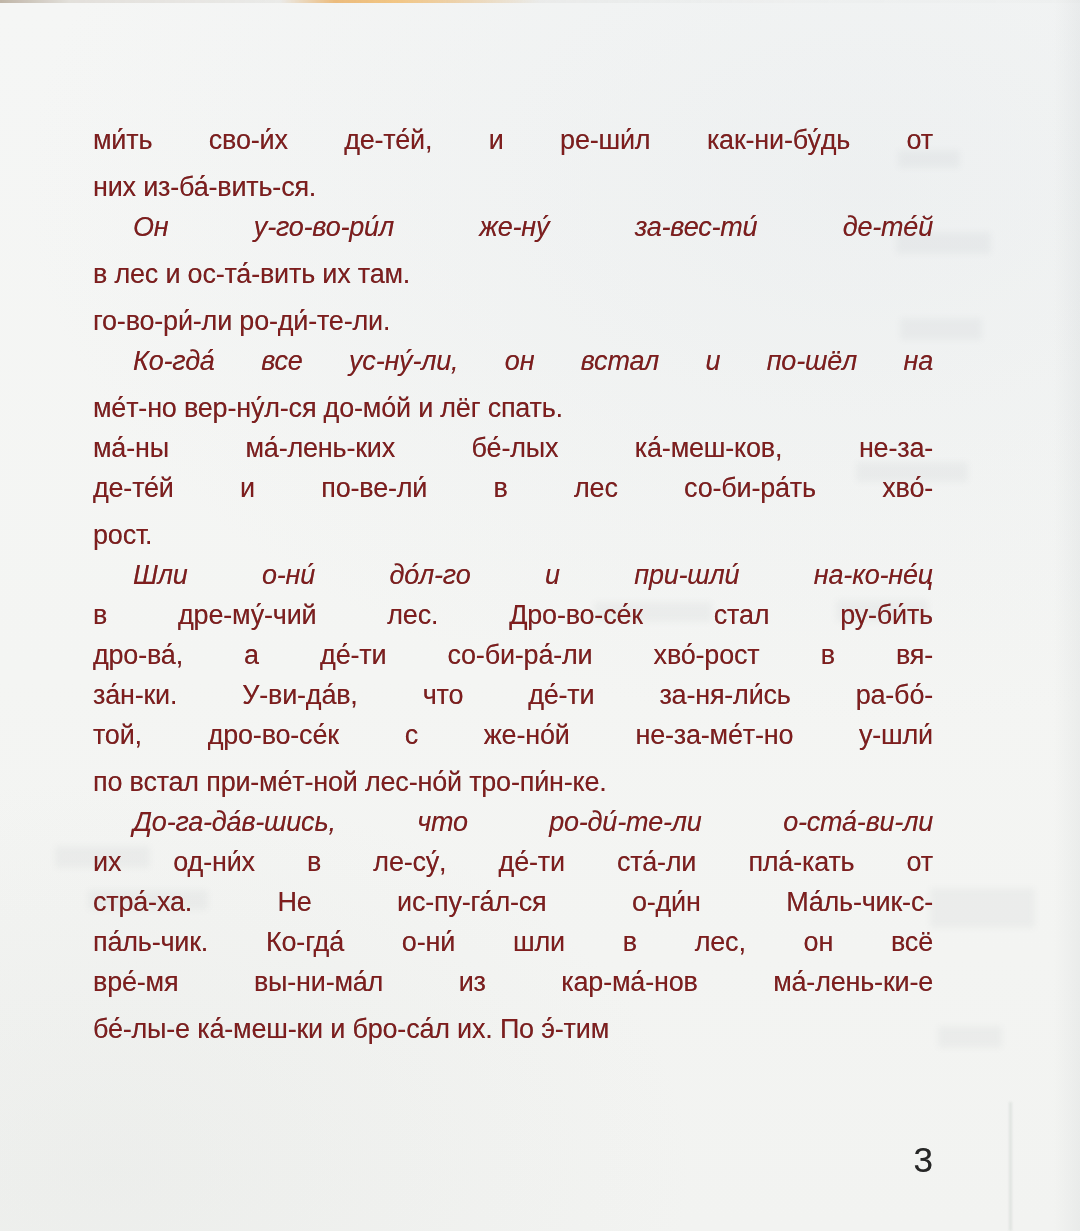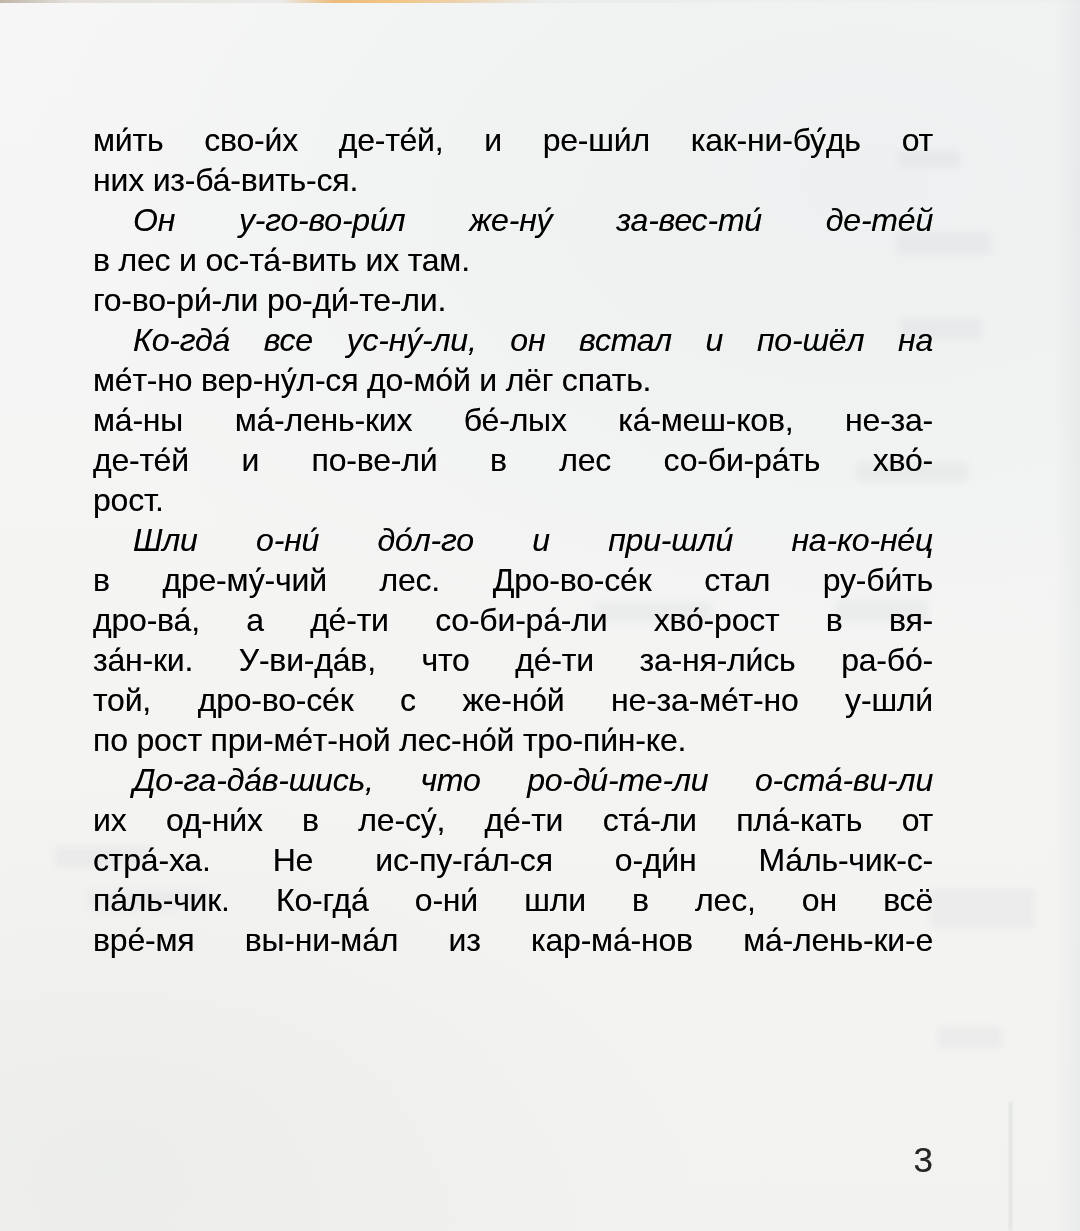--- a/index.html
+++ b/index.html
@@ -11,33 +11,33 @@
       radial-gradient(1400px 900px at 80% 15%, rgba(216,223,229,0.25), rgba(216,223,229,0) 60%),
       radial-gradient(900px 600px at 10% 95%, rgba(210,214,210,0.18), rgba(210,214,210,0) 65%),
       linear-gradient(180deg, #f5f6f5 0%, #f4f5f3 55%, #f2f3f1 100%);
     font-family: "Liberation Sans", sans-serif;
   }
 
   
   .textblock {
     position: absolute;
     left: 93px; top: 120px; width: 840px;
-    font-size: 32px;
+    font-size: 27px;
     line-height: 40px;
     letter-spacing: -0.2px;
-    color: #000000;
+    color: #7f1d1d;
     text-shadow: 0 0 0.4px rgba(31,31,31,0.55);
   }
   .line {
     height: 40px;
     text-align: justify;
     text-align-last: justify;
     white-space: normal;
   }
-  .line.last { text-align-last: left; }
+  .line.last { text-align-last: left; margin-top: 7px; }
   .line.indent { text-indent: 40px; font-style: italic; }
 
   .pagenum {
     position: absolute;
     top: 1140px; left: 873px; width: 60px;
     text-align: right;
     font-size: 35px;
     color: #262626;
     text-shadow: 0 0 0.4px rgba(38,38,38,0.5);
   }
@@ -102,21 +102,22 @@
     <div class="line indent">Ко-гда́ все ус-ну́-ли, он встал и по-шёл на</div>
     <div class="line last">ме́т-но вер-ну́л-ся до-мо́й и лёг спать.</div>
     <div class="line">ма́-ны ма́-лень-ких бе́-лых ка́-меш-ков, не-за-</div>
     <div class="line">де-те́й и по-ве-ли́ в лес со-би-ра́ть хво́-</div>
     <div class="line last">рост.</div>
     <div class="line indent">Шли о-ни́ до́л-го и при-шли́ на-ко-не́ц</div>
     <div class="line">в дре-му́-чий лес. Дро-во-се́к стал ру-би́ть</div>
     <div class="line">дро-ва́, а де́-ти со-би-ра́-ли хво́-рост в вя-</div>
     <div class="line">за́н-ки. У-ви-да́в, что де́-ти за-ня-ли́сь ра-бо́-</div>
     <div class="line">той, дро-во-се́к с же-но́й не-за-ме́т-но у-шли́</div>
-    <div class="line last">по рост при-ме́т-ной лес-но́й тро-пи́н-ке.</div>
+    <div class="line last">по встал при-ме́т-ной лес-но́й тро-пи́н-ке.</div>
     <div class="line indent">До-га-да́в-шись, что ро-ди́-те-ли о-ста́-ви-ли</div>
     <div class="line">их од-ни́х в ле-су́, де́-ти ста́-ли пла́-кать от</div>
     <div class="line">стра́-ха. Не ис-пу-га́л-ся о-ди́н Ма́ль-чик-с-</div>
     <div class="line">па́ль-чик. Ко-гда́ о-ни́ шли в лес, он всё</div>
     <div class="line">вре́-мя вы-ни-ма́л из кар-ма́-нов ма́-лень-ки-е</div>
+    <div class="line last">бе́-лы-е ка́-меш-ки и бро-са́л их. По э́-тим</div>
   </div>
 
 <div class="pagenum">3</div>
 
 </body></html>

